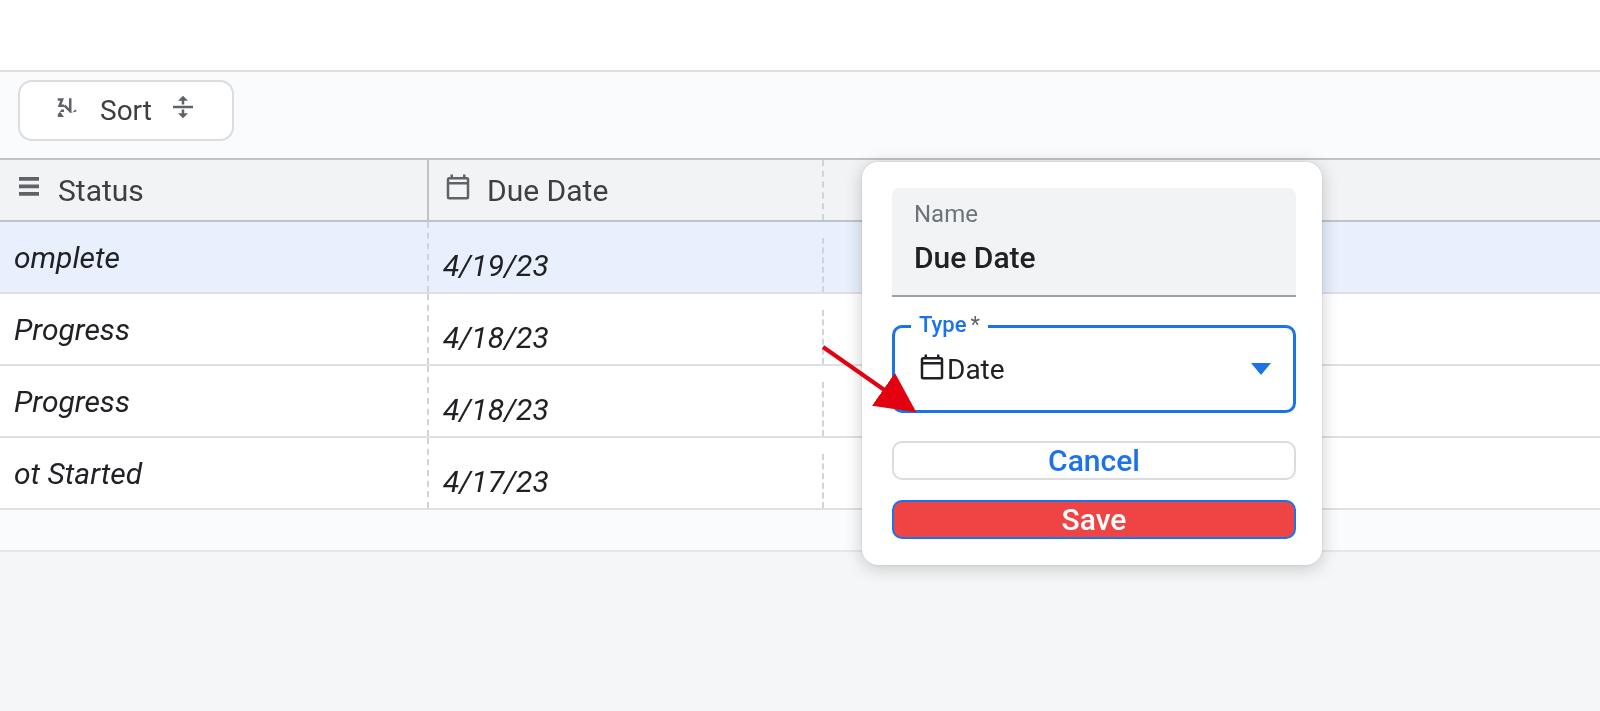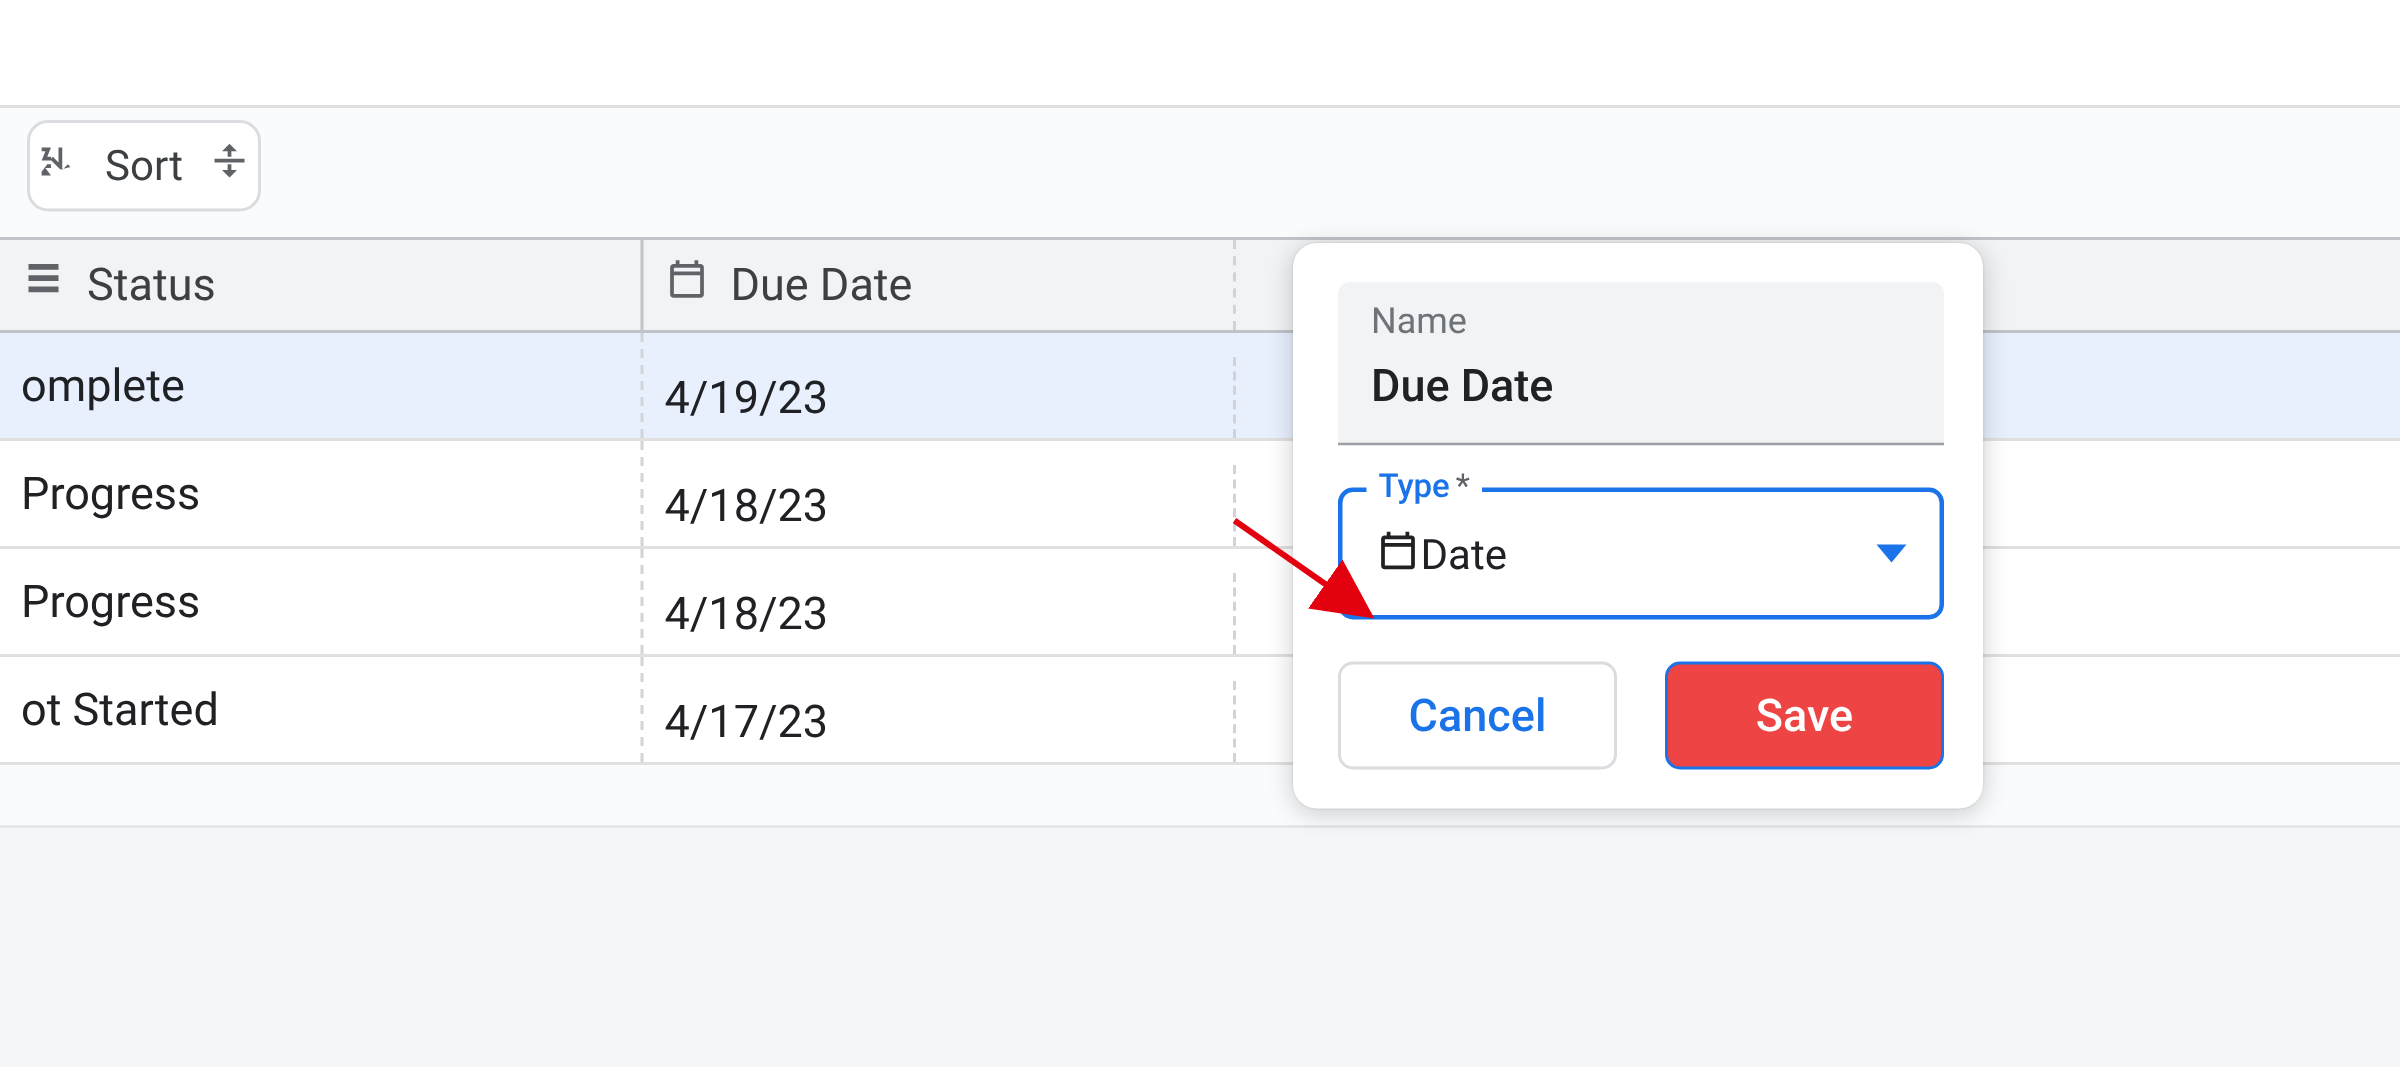--- a/index.html
+++ b/index.html
@@ -16,21 +16,21 @@
     background:#fff;
   }
   .toolbar-divider {
     position:absolute; left:0; top:70px; width:1600px; height:2px;
     background:#e0e0e0;
   }
   .sort-btn {
     position:absolute;
     top:80px; left:18px;
     display:flex; align-items:center; gap:16px;
-    padding:10px 4px;
+    padding:10px 34px;
     border:2px solid #dadce0;
     border-radius:14px;
     background:#fff;
     font-size:28px;
     color:#3c4043;
     cursor:pointer;
   }
   .sort-btn svg { width:30px; height:30px; fill:#5f6368; }
   .table {
     position:absolute;
@@ -50,20 +50,21 @@
   .hdr .cell {
     display:flex; align-items:center; gap:14px;
     padding-left:14px;
     font-size:30px; color:#3c4043;
   }
   .row {
     display:flex;
     height:72px;
     border-bottom:2px solid #e0e0e0;
     background:#fff;
+    font-style:italic;
   }
   .row.selected { background:#e8f0fe; }
   .row .cell {
     display:flex; align-items:center;
     padding-left:14px;
     font-size:30px;
   }
   .row .col-status { border-right:2px dashed #d0d4d8; }
   .row .col-date   { border-right:2px dashed #d0d4d8;margin-top:16px; }
   .bg-below {
@@ -112,21 +113,21 @@
   }
   .field-type .caret {
     margin-left:auto;
     width:0;height:0;
     border-left:10px solid transparent;
     border-right:10px solid transparent;
     border-top:12px solid #1a73e8;
   }
   .btnrow {
     margin-top:28px;
-    display:flex; gap:32px; justify-content:space-between;
+    display:flex; gap:20px; justify-content:space-between;flex-direction:column;
   }
   .btn {
     flex:1;
     height:72px;
     border-radius:10px;
     font-size:30px; font-weight:500;
     cursor:pointer;
     display:flex; align-items:center; justify-content:center;
   }
   .btn-cancel {

